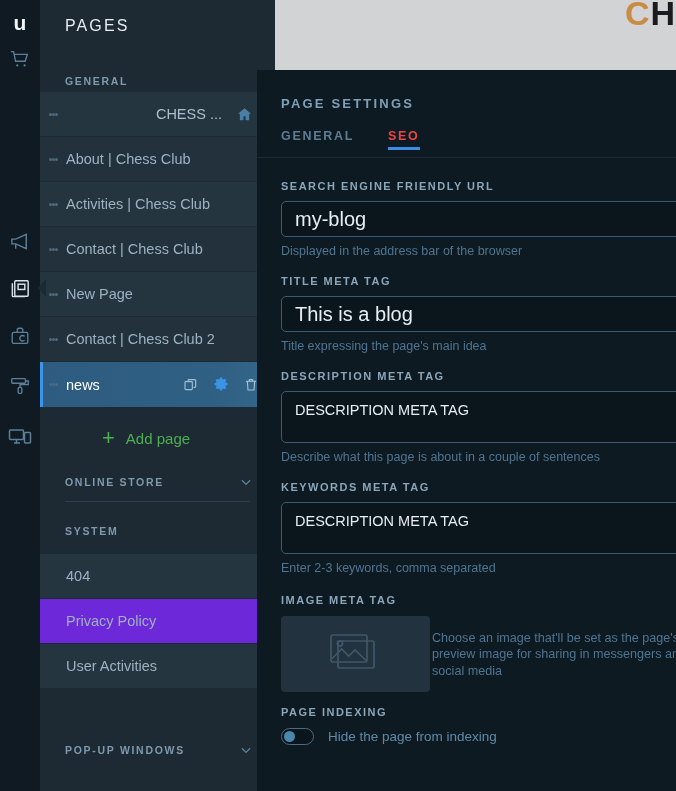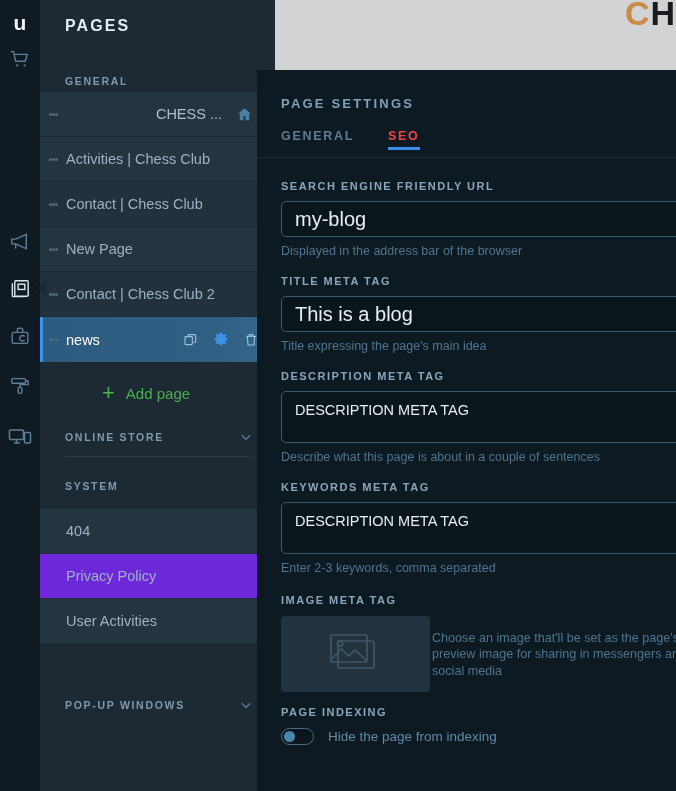--- a/index.html
+++ b/index.html
@@ -52,21 +52,21 @@
   .rail-sp-b { height: 7px; }
   .rail-sp-c { height: 8px; }
   .rail-sp-d { height: 10px; }
 
   
   .pages-panel {
     position: absolute; left: 40px; top: 0; width: 235px; height: 791px;
     background: #1d2a33; z-index: 20; overflow: hidden;
   }
   .pages-title {
-    color: #e6edf2; font-size: 16px; font-weight: 700; letter-spacing: 2.1px;
+    color: #e6edf2; font-size: 16px; font-weight: 400; letter-spacing: 2.1px;
     padding: 17px 0 0 25px;
   }
   .group-head {
     color: #7f99ad; font-size: 10.5px; font-weight: 700; letter-spacing: 1.7px;
     padding: 0 0 0 25px; height: 22px; line-height: 22px;
     display: flex; align-items: center;
   }
   .group-head.gen { margin-top: 35px; }
   .group-head.store { margin-top: 2px; }
   .group-head.sys { margin-top: 2px; }
@@ -295,20 +295,28 @@
           <i></i>
         </div>
       <div class="label">CHESS ...</div>
       <div class="home-ico">
         <svg width="17" height="17" viewBox="0 0 24 24" fill="currentColor">
           <path d="M12 3.2L2.8 11h2.6v9h5.1v-5.4h3v5.4h5.1v-9h2.6z"></path>
         </svg>
       </div>
     </div>
 
+    <div class="page-row plain">
+      <div class="grip">
+          <i></i>
+          <i></i>
+          <i></i>
+        </div>
+      <div class="label">About | Chess Club</div>
+    </div>
     <div class="page-row">
       <div class="grip">
           <i></i>
           <i></i>
           <i></i>
         </div>
       <div class="label">Activities | Chess Club</div>
     </div>
     <div class="page-row plain">
       <div class="grip">

